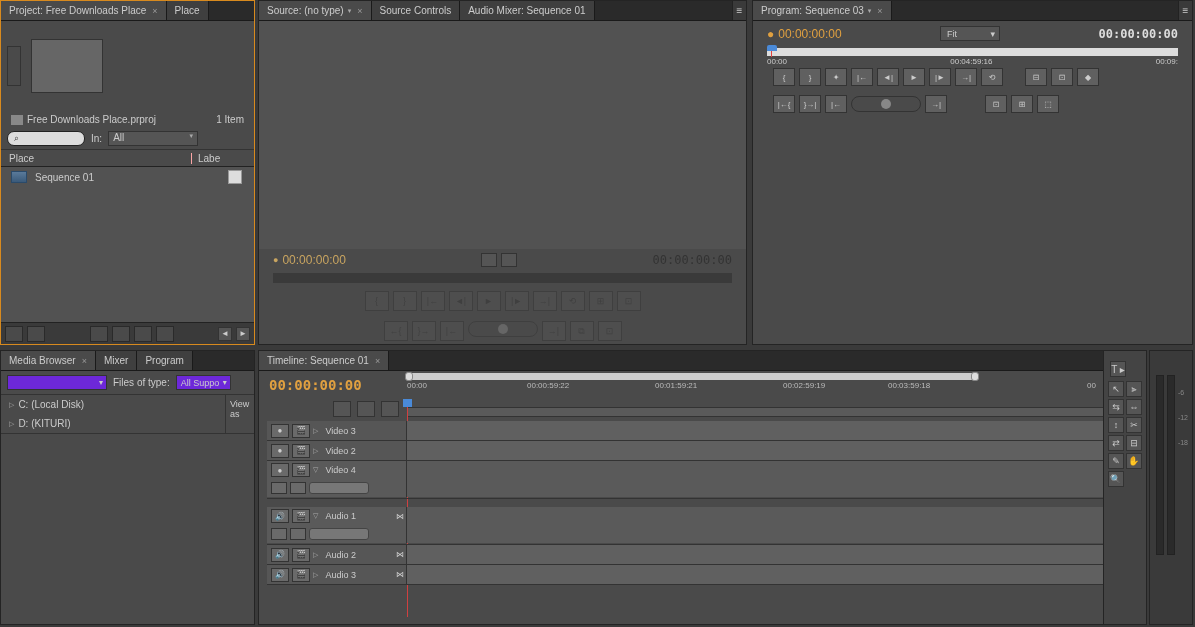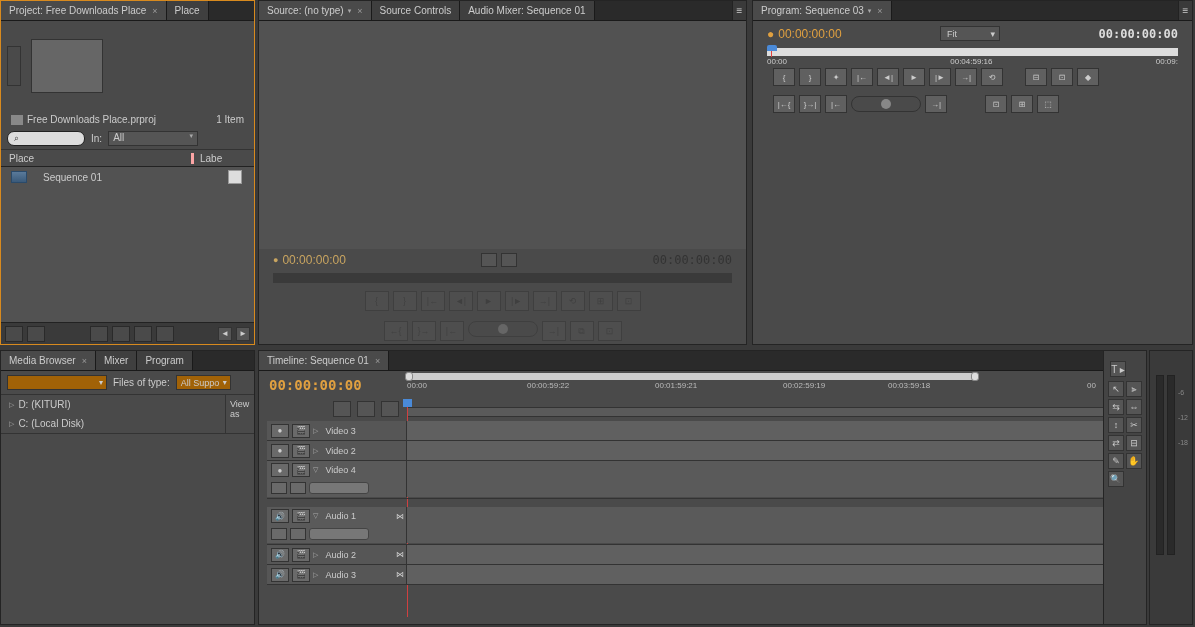--- a/index.html
+++ b/index.html
@@ -18,23 +18,23 @@
 .project-thumb-area { height: 90px; padding: 6px; display: flex; align-items: center; }
 .project-thumb { width: 72px; height: 54px; background: #666; border: 1px solid #333; margin-left: 10px; }
 .project-file-row { display: flex; justify-content: space-between; padding: 3px 10px; align-items: center; font-size: 10px; color: #ccc; }
 .project-file-row .folder-icon { width: 12px; height: 10px; background: #888; margin-right: 4px; display: inline-block; }
 .search-row { display: flex; padding: 3px 6px; align-items: center; gap: 6px; }
 .search-input { width: 78px; height: 15px; background: #ddd; border: 1px solid #222; border-radius: 7px; padding: 0 6px; font-size: 9px; color: #333; }
 .in-label { font-size: 10px; color: #ccc; }
 .in-select { background: #555; border: 1px solid #333; color: #ccc; font-size: 10px; height: 15px; width: 90px; padding: 0 4px; }
 .col-headers { display: flex; background: #4a4a4a; border-top: 1px solid #333; border-bottom: 1px solid #222; height: 18px; align-items: center; }
 .col-name { width: 190px; padding-left: 8px; }
-.col-label { padding-left: 6px; border-left: 3px solid #fca5a5; }
+.col-label { padding-left: 6px; border-left: 1px solid #fca5a5; }
 .project-list { background: #525252; height: 155px; }
-.project-item { display: flex; align-items: center; padding: 4px 10px; gap: 16px; }
+.project-item { display: flex; align-items: center; padding: 4px 10px; gap: 8px; }
 .seq-icon { width: 16px; height: 12px; background: linear-gradient(#5a7a9a,#3a5a7a); border: 1px solid #2a4a6a; }
 .label-swatch { width: 14px; height: 14px; background: #ddd; border: 1px solid #999; position: absolute; right: 12px; }
 .project-bottom { position: absolute; bottom: 0; left: 0; right: 0; height: 22px; background: #3a3a3a; border-top: 1px solid #222; display: flex; align-items: center; gap: 4px; padding: 0 4px; }
 .pb-btn { width: 18px; height: 16px; background: #4a4a4a; border: 1px solid #2a2a2a; }
 .pb-spacer { flex: 1; }
 .scroll-arrow { width: 14px; height: 14px; background: #555; border: 1px solid #333; display: flex; align-items: center; justify-content: center; font-size: 8px; }
 
 .project-active-border { position: absolute; left: 0; top: 0; width: 255px; height: 345px; border: 1px solid #d88a1e; pointer-events: none; }
 
 
@@ -68,21 +68,21 @@
 .ph-top { width: 10px; height: 6px; background: #4a8ad8; border-radius: 2px 2px 0 0; }
 .ph-line { width: 1px; height: 6px; background: #e04040; margin-left: 4px; }
 .prog-transport { padding: 4px 20px; display: flex; flex-wrap: wrap; gap: 4px; justify-content: flex-start; align-items: center; }
 .prog-btn { width: 22px; height: 18px; background: #606060; border: 1px solid #333; display: flex; align-items: center; justify-content: center; font-size: 8px; color: #ccc; }
 .jog-ctrl { width: 70px; height: 16px; background: #4a4a4a; border: 1px solid #333; border-radius: 8px; position: relative; }
 .jog-center { position: absolute; left: 50%; top: 50%; width: 10px; height: 10px; transform: translate(-50%,-50%); background: #888; border-radius: 50%; }
 
 
 .media-panel { position: absolute; left: 0; top: 350px; width: 255px; height: 275px; background: #4a4a4a; border: 1px solid #242424; }
 .media-ctrl-row { display: flex; padding: 4px 6px; align-items: center; gap: 6px; }
-.media-dropdown { width: 100px; height: 15px; background: #a16207; border: 1px solid #333; display: flex; align-items: center; font-size: 9px; padding: 0 4px; position: relative; }
+.media-dropdown { width: 100px; height: 15px; background: #6d28d9; border: 1px solid #333; display: flex; align-items: center; font-size: 9px; padding: 0 4px; position: relative; }
 .media-dropdown::after { content: "▾"; position: absolute; right: 3px; font-size: 8px; }
 .media-cols { display: flex; border-top: 1px solid #333; border-bottom: 1px solid #333; }
 .media-left { width: 225px; border-right: 1px solid #333; }
 .media-right { flex: 1; }
 .media-list-item { padding: 4px 8px; font-size: 10px; display: flex; align-items: center; gap: 4px; }
 .tri-closed { font-size: 7px; color: #aaa; }
 
 
 .timeline-panel { position: absolute; left: 258px; top: 350px; width: 874px; height: 275px; background: #4a4a4a; border: 1px solid #242424; }
 .timeline-header { padding: 6px 10px; }
@@ -315,25 +315,25 @@
     <div class="media-dropdown"></div>
     <span>Files of type:</span>
     <div class="media-dropdown" style="width:55px">
         <span>All Suppo</span>
       </div>
   </div>
   <div class="media-cols">
     <div class="media-left">
       <div class="media-list-item">
         <span class="tri-closed">▷</span>
-        <span>D: (KITURI)</span>
+        <span>C: (Local Disk)</span>
       </div>
       <div class="media-list-item">
         <span class="tri-closed">▷</span>
-        <span>C: (Local Disk)</span>
+        <span>D: (KITURI)</span>
       </div>
     </div>
     <div class="media-right">
       <div style="padding:4px 4px;font-size:9px;color:#ccc">View as</div>
     </div>
   </div>
 </div>
 
 <div class="timeline-panel">
   <div class="panel-tabs">

